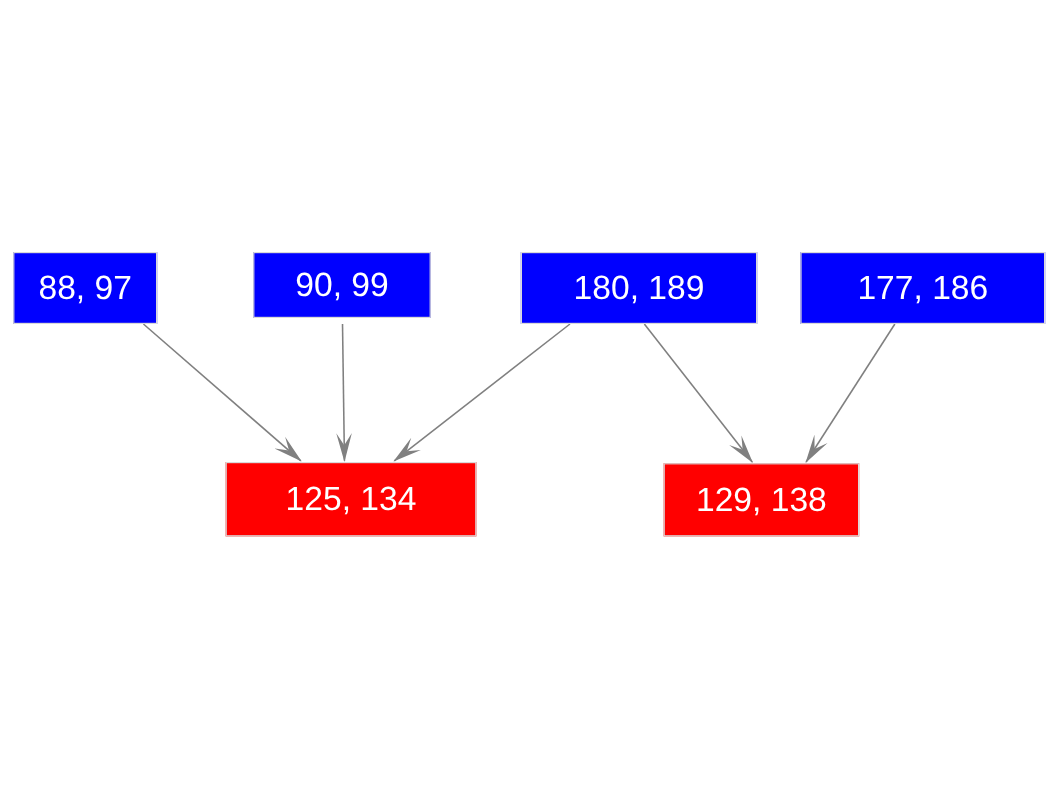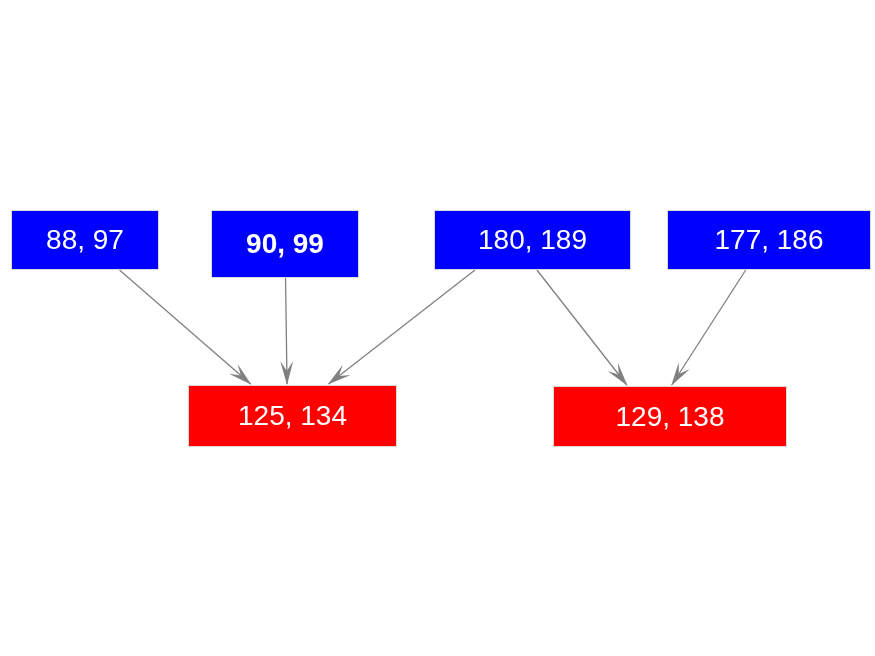--- a/index.html
+++ b/index.html
@@ -50,32 +50,32 @@
     </defs>
     <g id="edge-group">
         <line x1="119.51704545454545" y1="270" x2="250.6818181818182" y2="384" stroke="#808080" stroke-width="1.3" marker-end="url(#arrowhead)"></line>
         <line x1="285.4261363636364" y1="270" x2="287.04545454545456" y2="384" stroke="#808080" stroke-width="1.3" marker-end="url(#arrowhead)"></line>
         <line x1="474.97727272727275" y1="270" x2="328.5909090909091" y2="384" stroke="#808080" stroke-width="1.3" marker-end="url(#arrowhead)"></line>
         <line x1="536.956090651558" y1="270" x2="626.871104815864" y2="385" stroke="#808080" stroke-width="1.3" marker-end="url(#arrowhead)"></line>
         <line x1="745.7082152974505" y1="270" x2="671.756373937677" y2="385" stroke="#808080" stroke-width="1.3" marker-end="url(#arrowhead)"></line>
       </g>
   </svg>
   <div id="node-layer">
-      <div class="graph-node" style="left: 11px; top: 210px; width: 148px; height: 60px; background: rgb(0, 0, 255);">
+      <div class="graph-node" style="left: 11px; top: 210px; width: 120px; height: 60px; background: rgb(0, 0, 255);">
         <span class="node-label" style="color: rgb(255, 255, 255);">88, 97</span>
       </div>
-      <div class="graph-node" style="left: 211px; top: 210px; width: 148px; height: 68px; background: rgb(0, 0, 255); font-weight: bold;">
+      <div class="graph-node" style="left: 211px; top: 210px; width: 148px; height: 55px; background: rgb(0, 0, 255);">
         <span class="node-label" style="color: rgb(255, 255, 255);">90, 99</span>
       </div>
       <div class="graph-node" style="left: 415px; top: 210px; width: 197px; height: 60px; background: rgb(0, 0, 255); margin-left: 19px;">
         <span class="node-label" style="color: rgb(255, 255, 255);">180, 189</span>
       </div>
       <div class="graph-node" style="left: 667px; top: 210px; width: 204px; height: 60px; background: rgb(0, 0, 255);">
         <span class="node-label" style="color: rgb(255, 255, 255);">177, 186</span>
       </div>
       <div class="graph-node" style="left: 188px; top: 385px; width: 209px; height: 62px; background: rgb(255, 0, 0);">
         <span class="node-label" style="color: rgb(255, 255, 255);">125, 134</span>
       </div>
-      <div class="graph-node" style="left: 553px; top: 386px; width: 234px; height: 61px; background: rgb(255, 0, 0);">
+      <div class="graph-node" style="left: 553px; top: 386px; width: 163px; height: 61px; background: rgb(255, 0, 0);">
         <span class="node-label" style="color: rgb(255, 255, 255);">129, 138</span>
       </div>
     </div>
 </div>
 
 </body></html>

